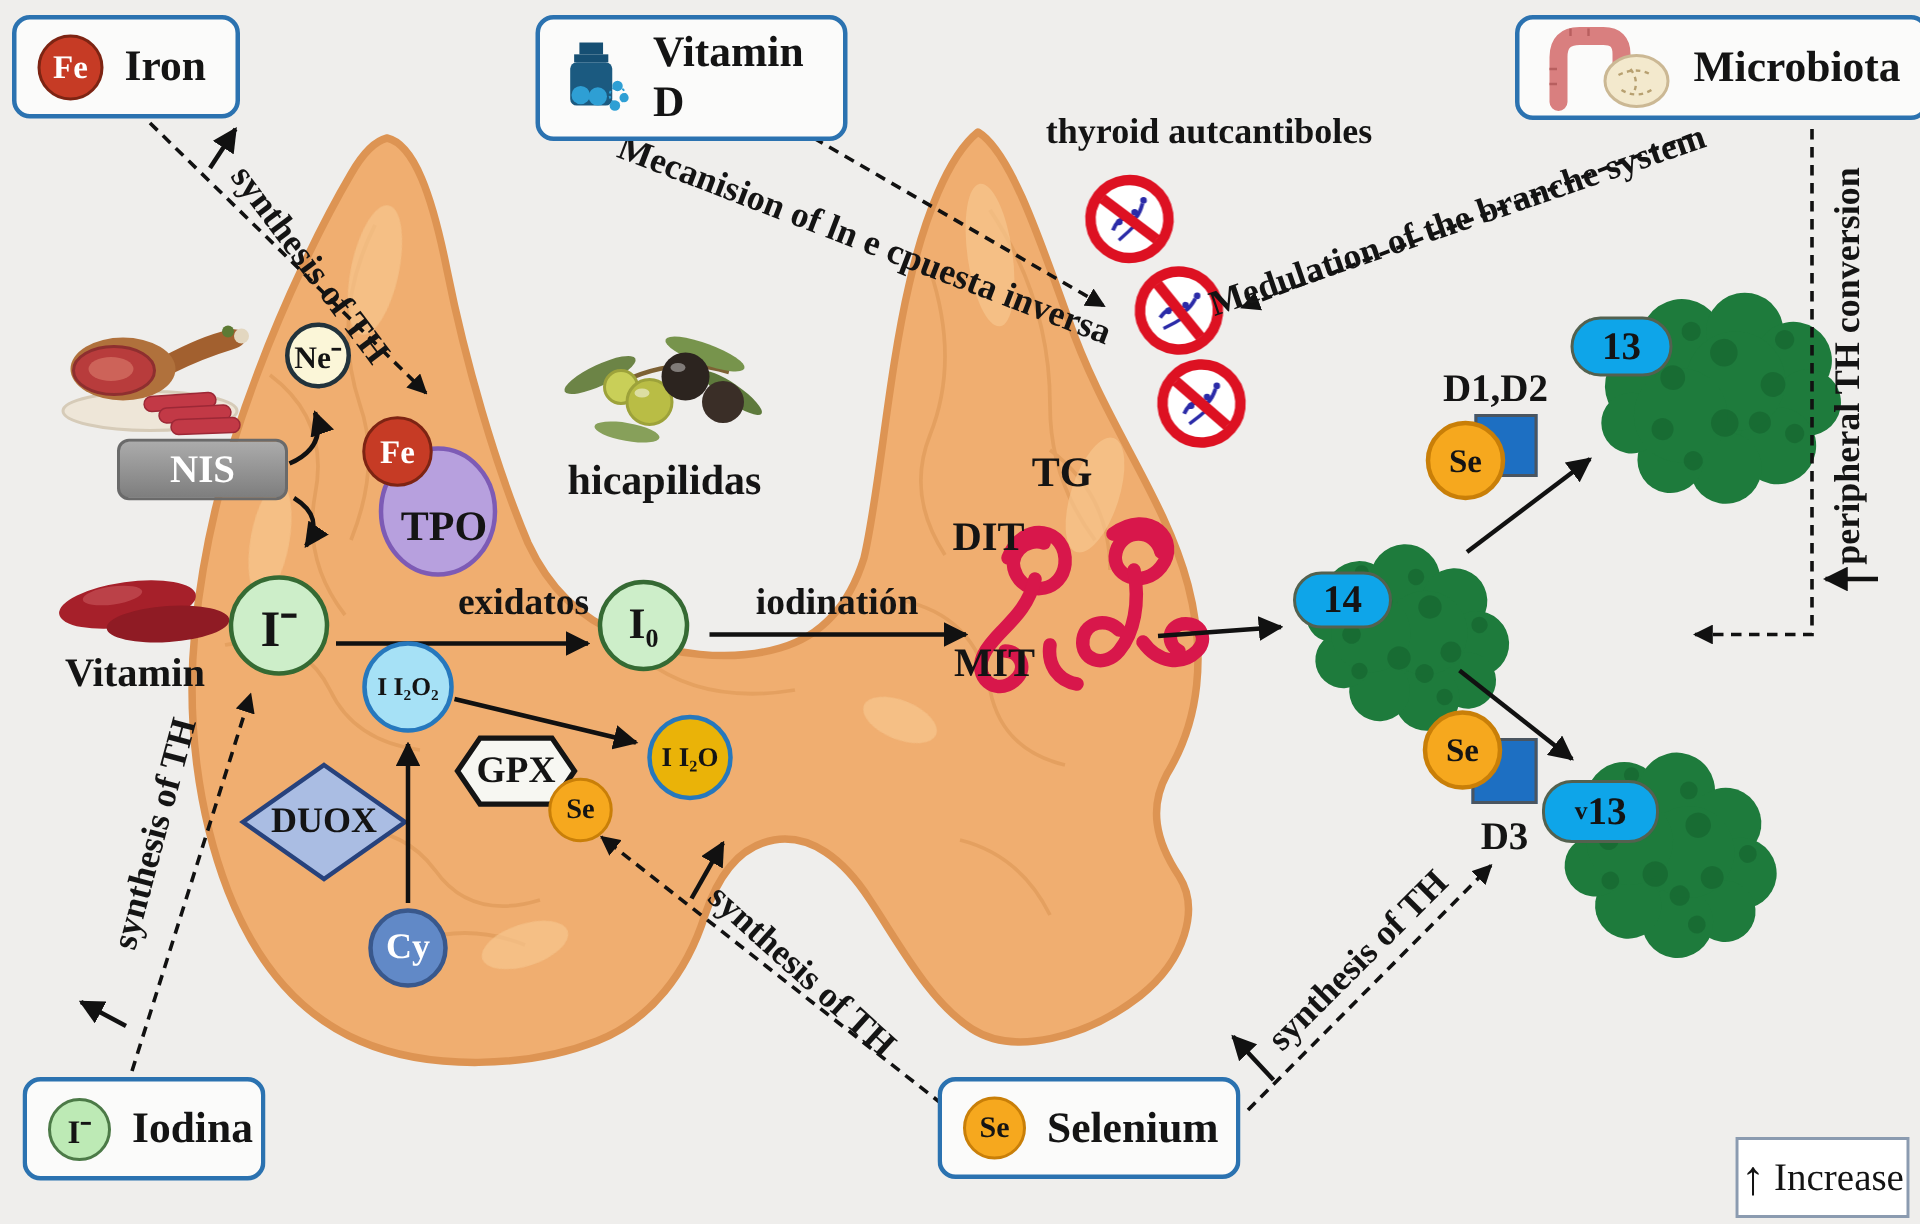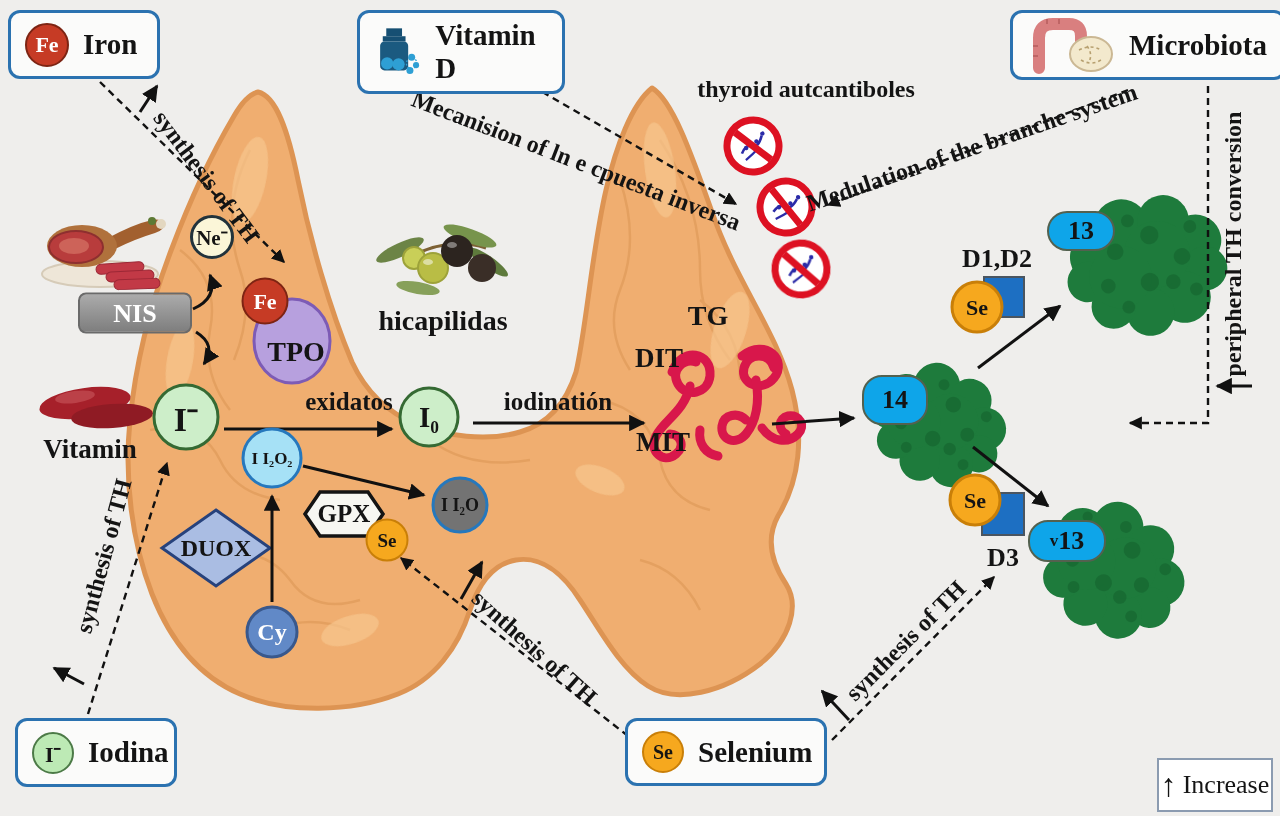--- a/index.html
+++ b/index.html
@@ -253,21 +253,21 @@
   <div class="node" style="left:265px;top:301px;width:47px;height:47px;background:#c63b25;border:2.5px solid #7d2413;color:#fff;font-size:22px;">Fe</div>
 
   <div class="lbl ctr" style="left:296px;top:352px;font-size:28px;transform:translate(-50%,-50%);">TPO</div>
 
   <div class="node" style="left:186px;top:417px;width:67px;height:67px;background:#cdeec9;border:3.5px solid #356a33;font-size:34px;">I⁻</div>
 
   <div class="node" style="left:429px;top:417px;width:61px;height:61px;background:#cdeec9;border:3.5px solid #356a33;font-size:29px;">I₀</div>
 
   <div class="node" style="left:272px;top:458px;width:61px;height:61px;background:#a6e1f6;border:3px solid #2678bd;font-size:17px;">I I₂O₂</div>
 
-  <div class="node" style="left:460px;top:505px;width:57px;height:57px;background:#737373;border:3px solid #2678bd;font-size:18px;">I I₂O</div>
+  <div class="node" style="left:460px;top:505px;width:57px;height:57px;background:#eab308;border:3px solid #2678bd;font-size:18px;">I I₂O</div>
 
   <div class="lbl ctr" style="left:216px;top:548px;font-size:24px;transform:translate(-50%,-50%);">DUOX</div>
 
   <div class="lbl ctr" style="left:344px;top:514px;font-size:25px;transform:translate(-50%,-50%);">GPX</div>
 
   <div class="node" style="left:387px;top:540px;width:43px;height:43px;background:#f6a81e;border:2.5px solid #c97f08;font-size:19px;">Se</div>
 
   <div class="node" style="left:272px;top:632px;width:53px;height:53px;background:#6189c7;border:3px solid #39588c;color:#fff;font-size:24px;">Cy</div>
 
   <div class="lbl ctr" style="left:301px;top:402px;font-size:25px;transform:translate(-50%,-50%);margin-left:48px;">exidatos</div>
@@ -280,21 +280,21 @@
   <div class="lbl ctr" style="left:443px;top:321px;font-size:28px;transform:translate(-50%,-50%);">hicapilidas</div>
 
   <div class="bluesq" style="left:983px;top:276px;width:42px;height:42px;"></div>
   <div class="node" style="left:977px;top:307px;width:53px;height:53px;background:#f6a81e;border:3px solid #c97f08;font-size:22px;z-index:3;">Se</div>
   <div class="lbl ctr" style="left:997px;top:259px;font-size:26px;transform:translate(-50%,-50%);">D1,D2</div>
 
   <div class="bluesq" style="left:981px;top:492px;width:44px;height:44px;"></div>
   <div class="node" style="left:975px;top:500px;width:53px;height:53px;background:#f6a81e;border:3px solid #c97f08;font-size:22px;z-index:3;">Se</div>
   <div class="lbl ctr" style="left:1003px;top:558px;font-size:26px;transform:translate(-50%,-50%);">D3</div>
 
-  <div class="pill" style="left:895px;top:400px;width:66px;height:50px;font-size:26px;">14</div>
+  <div class="pill" style="left:895px;top:400px;width:66px;height:38px;font-size:26px;">14</div>
   <div class="pill" style="left:1081px;top:231px;width:68px;height:40px;font-size:26px;">13</div>
   <div class="pill" style="left:1067px;top:541px;width:78px;height:42px;font-size:26px;">
     <span style="font-size:17px;">v</span>
       <span>13</span>
   </div>
 
   <div class="lbl rot" style="left:806px;top:89px;font-size:24px;transform:translate(-50%,-50%);">thyroid autcantiboles</div>
 
   <div class="lbl rot" style="left:576px;top:161px;font-size:24px;transform:translate(-50%,-50%) rotate(21deg);">Mecanision of ln e cpuesta inversa</div>
 

